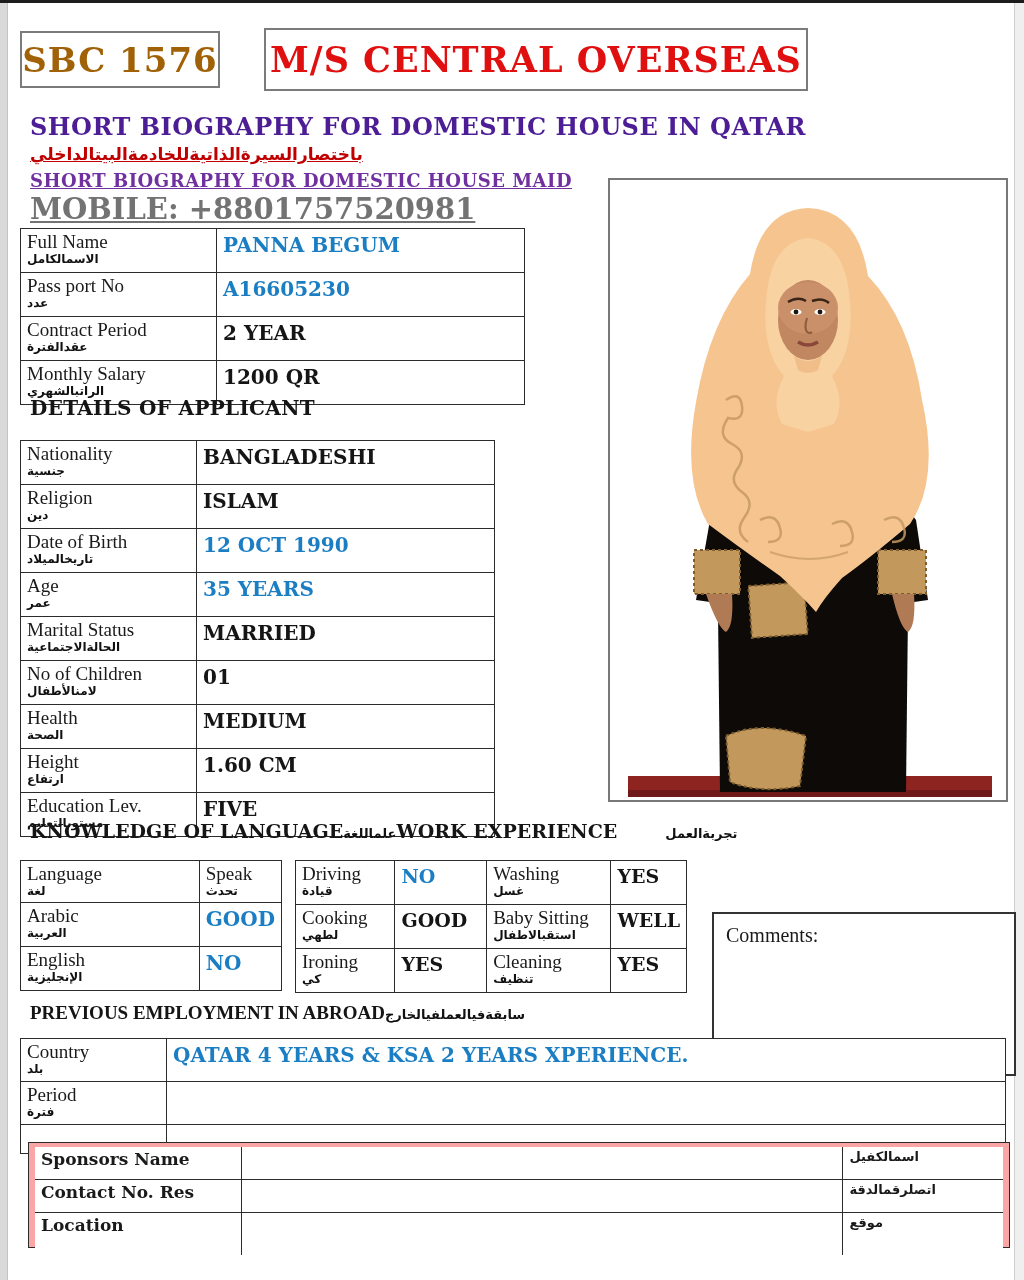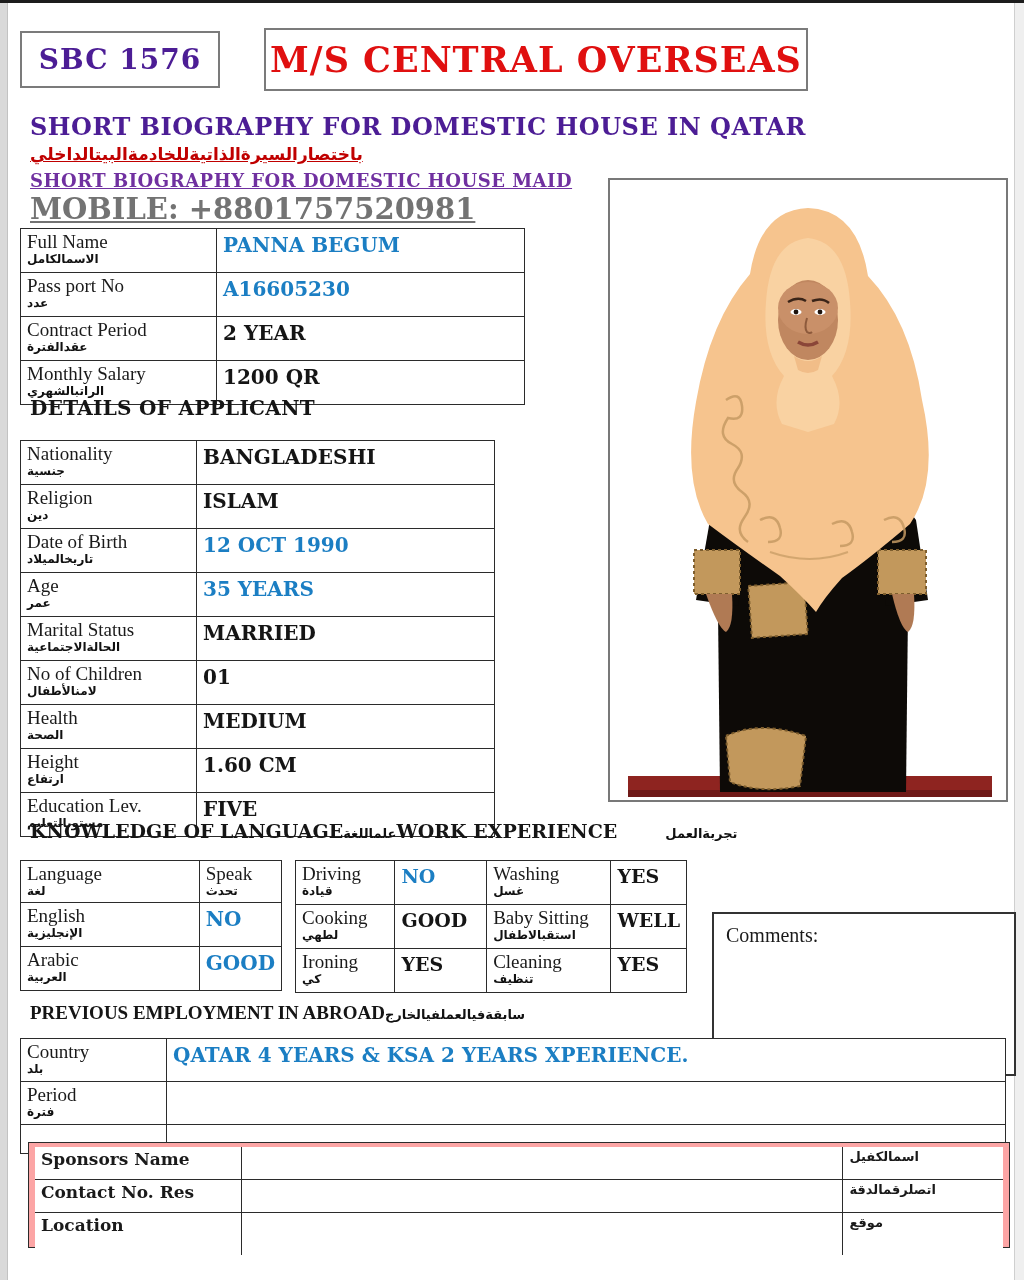--- a/index.html
+++ b/index.html
@@ -10,21 +10,21 @@
   }
   .abs{position:absolute;}
   
   .top-line{left:0;top:0;width:1024px;height:3px;background:#1c1c1c;}
   .left-strip{left:0;top:3px;width:7px;height:1277px;background:#d9d9d9;border-right:1px solid #c2c2c2;}
   .right-strip{right:0;top:3px;width:9px;height:1277px;background:#efefef;border-left:1px solid #cfcfcf;}
 
   
   .ref-box{left:20px;top:31px;width:196px;height:53px;border:2px solid #7b7b7b;background:#fff;
     display:flex;align-items:center;justify-content:center;}
-  .ref-box span{font-family:"DejaVu Serif",serif;font-weight:bold;font-size:28px;color:#4c1d95;letter-spacing:1px;}
+  .ref-box span{font-family:"DejaVu Serif",serif;font-weight:bold;font-size:34px;color:#a16207;letter-spacing:1px;}
   .company-box{left:264px;top:28px;width:540px;height:59px;border:2px solid #7b7b7b;background:#fff;
     display:flex;align-items:center;justify-content:center;}
   .company-box span{font-family:"DejaVu Serif",serif;font-weight:bold;font-size:35px;color:#e01010;letter-spacing:1px;}
 
   .title-green{left:30px;top:112px;font-family:"DejaVu Serif",serif;font-weight:bold;font-size:24px;color:#4c1d95;letter-spacing:.5px;}
   .title-ar{left:30px;top:144px;font-family:"DejaVu Sans",sans-serif;font-weight:bold;font-size:17px;color:#c00000;
     text-decoration:underline;direction:rtl;}
   .sub-purple{left:30px;top:170px;font-family:"DejaVu Serif",serif;font-weight:bold;font-size:18px;color:#7030a0;
     text-decoration:underline;letter-spacing:.5px;}
   .mobile-purple{left:30px;top:192px;font-family:"DejaVu Serif",serif;font-weight:bold;font-size:29px;color:#737373;
@@ -274,31 +274,31 @@
           <span class="en">Language</span>
           <span class="ar">لغة</span>
         </td>
     <td>
           <span class="en">Speak</span>
           <span class="ar">تحدث</span>
         </td>
   </tr>
   <tr>
     <td class="c1">
+          <span class="en">Arabic</span>
+          <span class="ar">العربية</span>
+        </td>
+    <td class="val blue">GOOD</td>
+  </tr>
+  <tr>
+    <td class="c1">
           <span class="en">English</span>
           <span class="ar">الإنجليزية</span>
         </td>
     <td class="val blue">NO</td>
-  </tr>
-  <tr>
-    <td class="c1">
-          <span class="en">Arabic</span>
-          <span class="ar">العربية</span>
-        </td>
-    <td class="val blue">GOOD</td>
   </tr>
 </tbody>
   </table>
 
 <table class="abs work-table">
   <tbody>
       <tr>
     <td class="w1">
           <span class="en">Driving</span>
           <span class="ar">قيادة</span>

